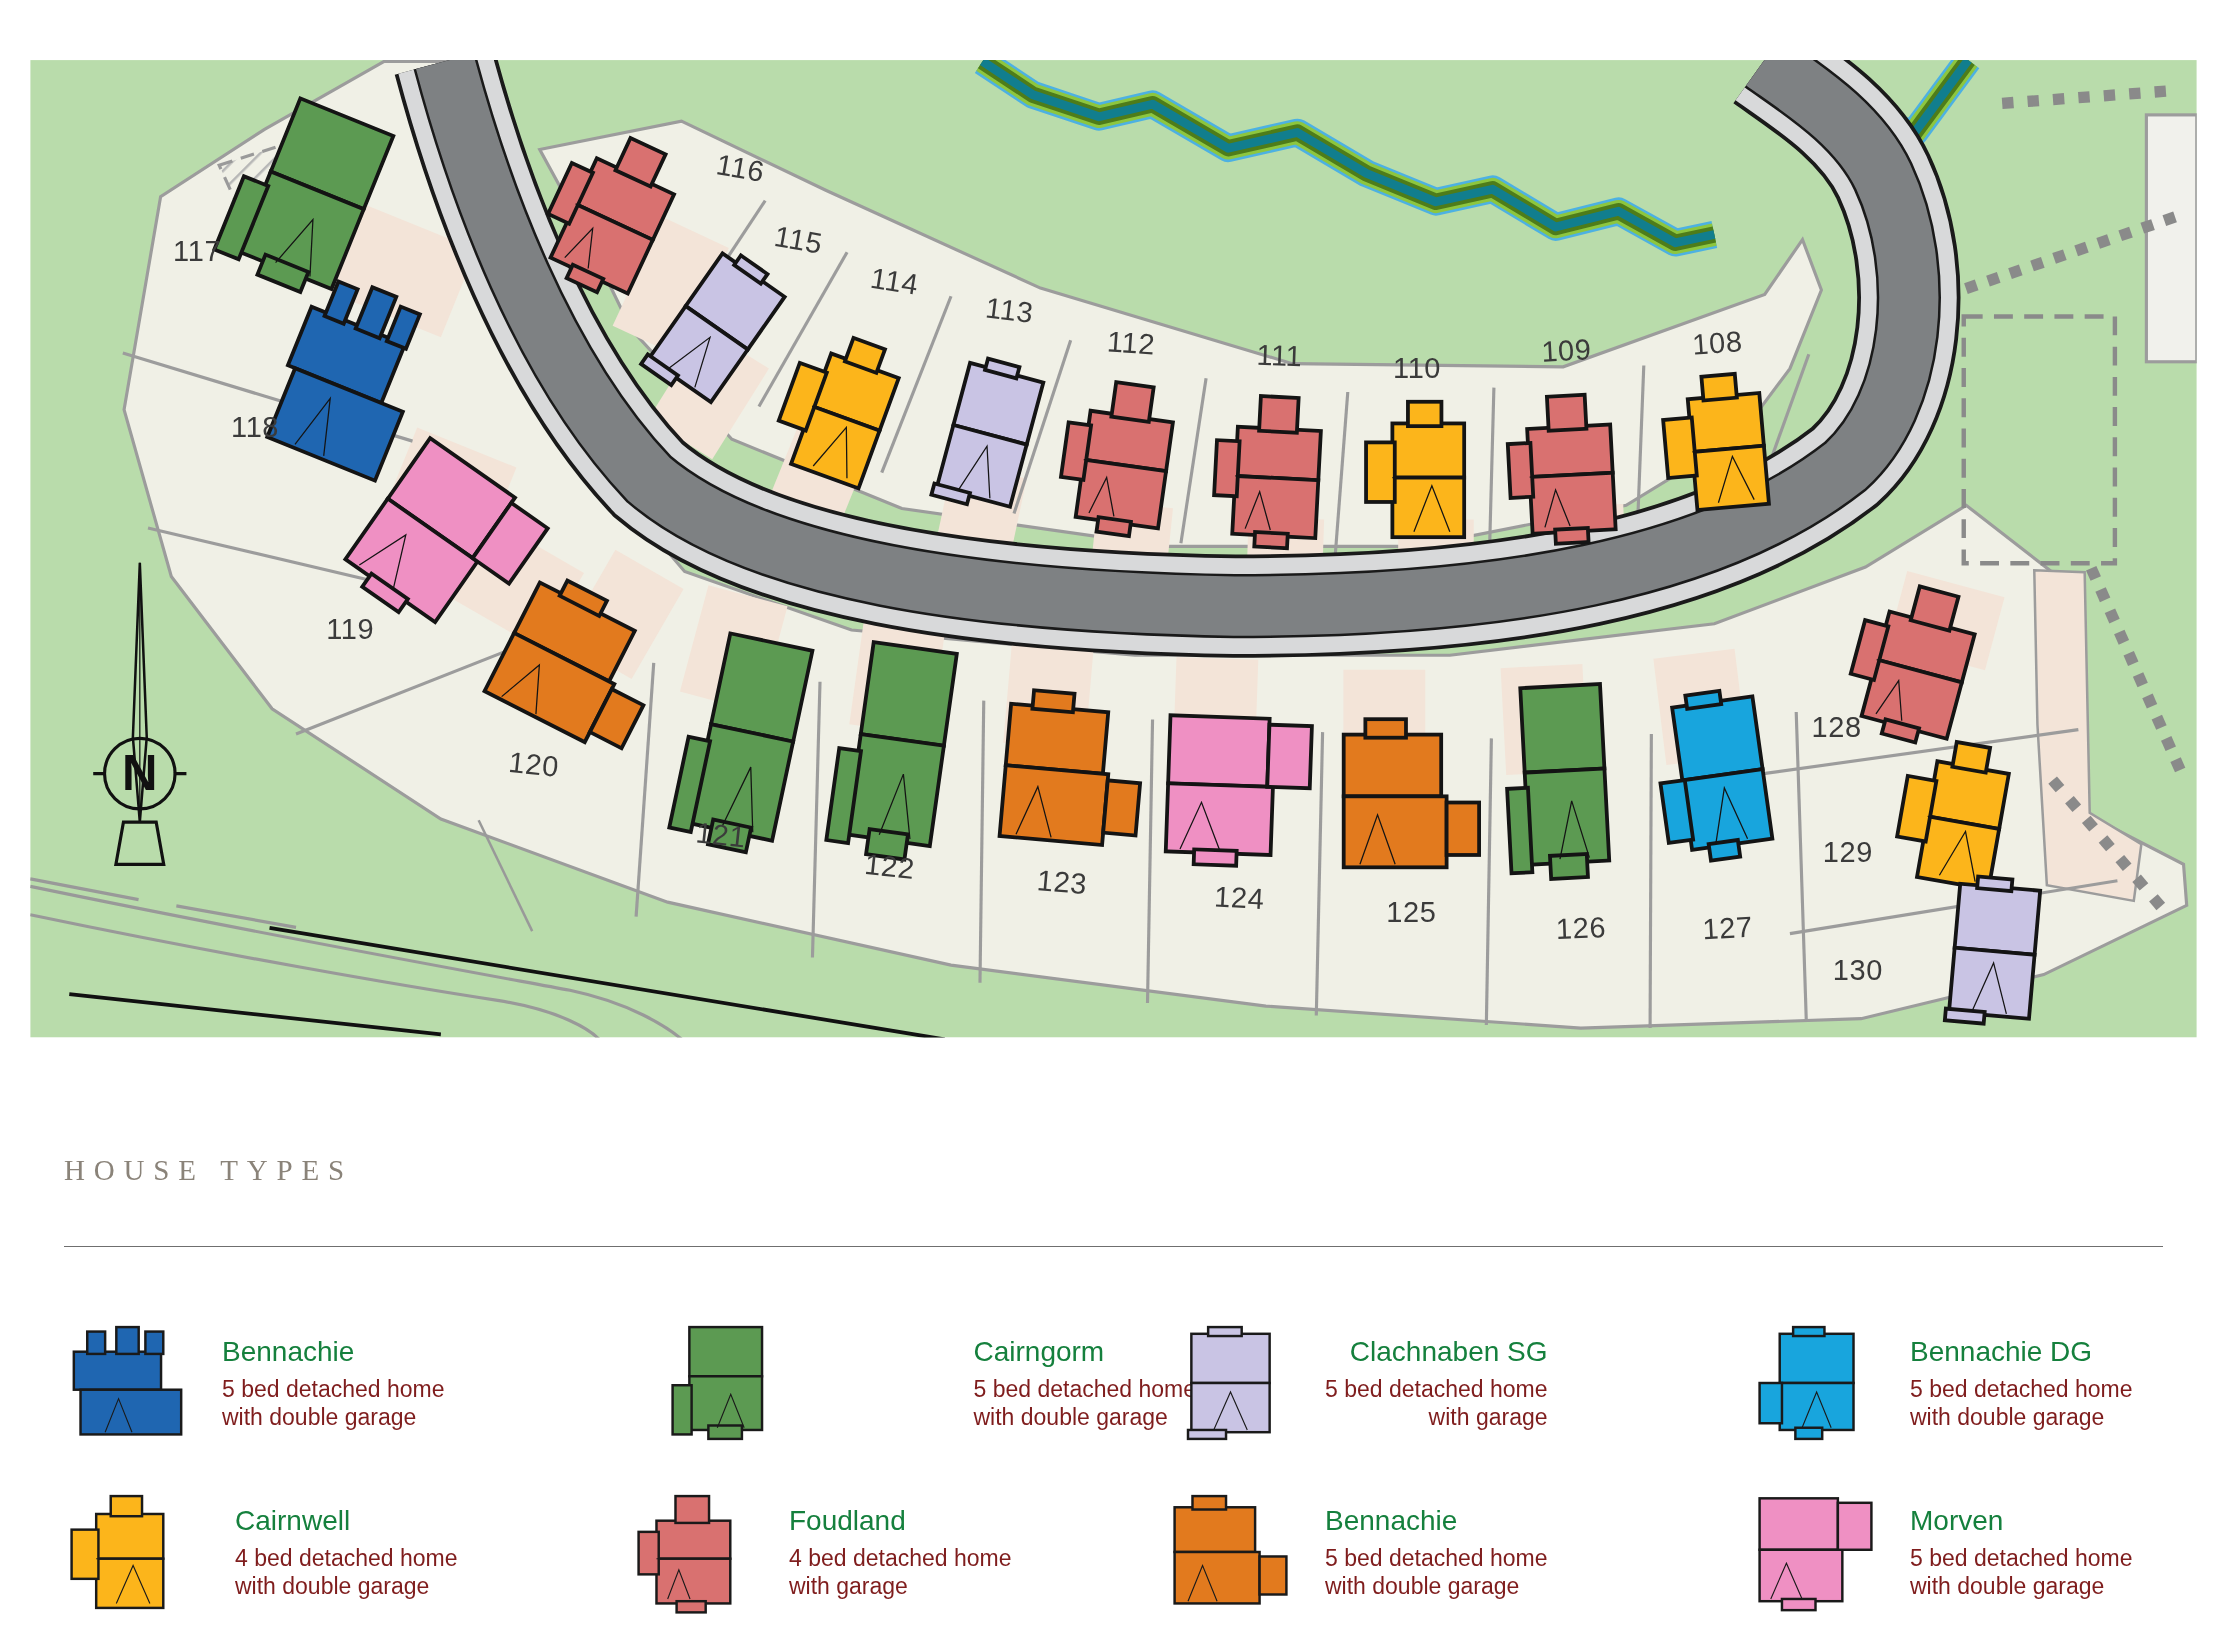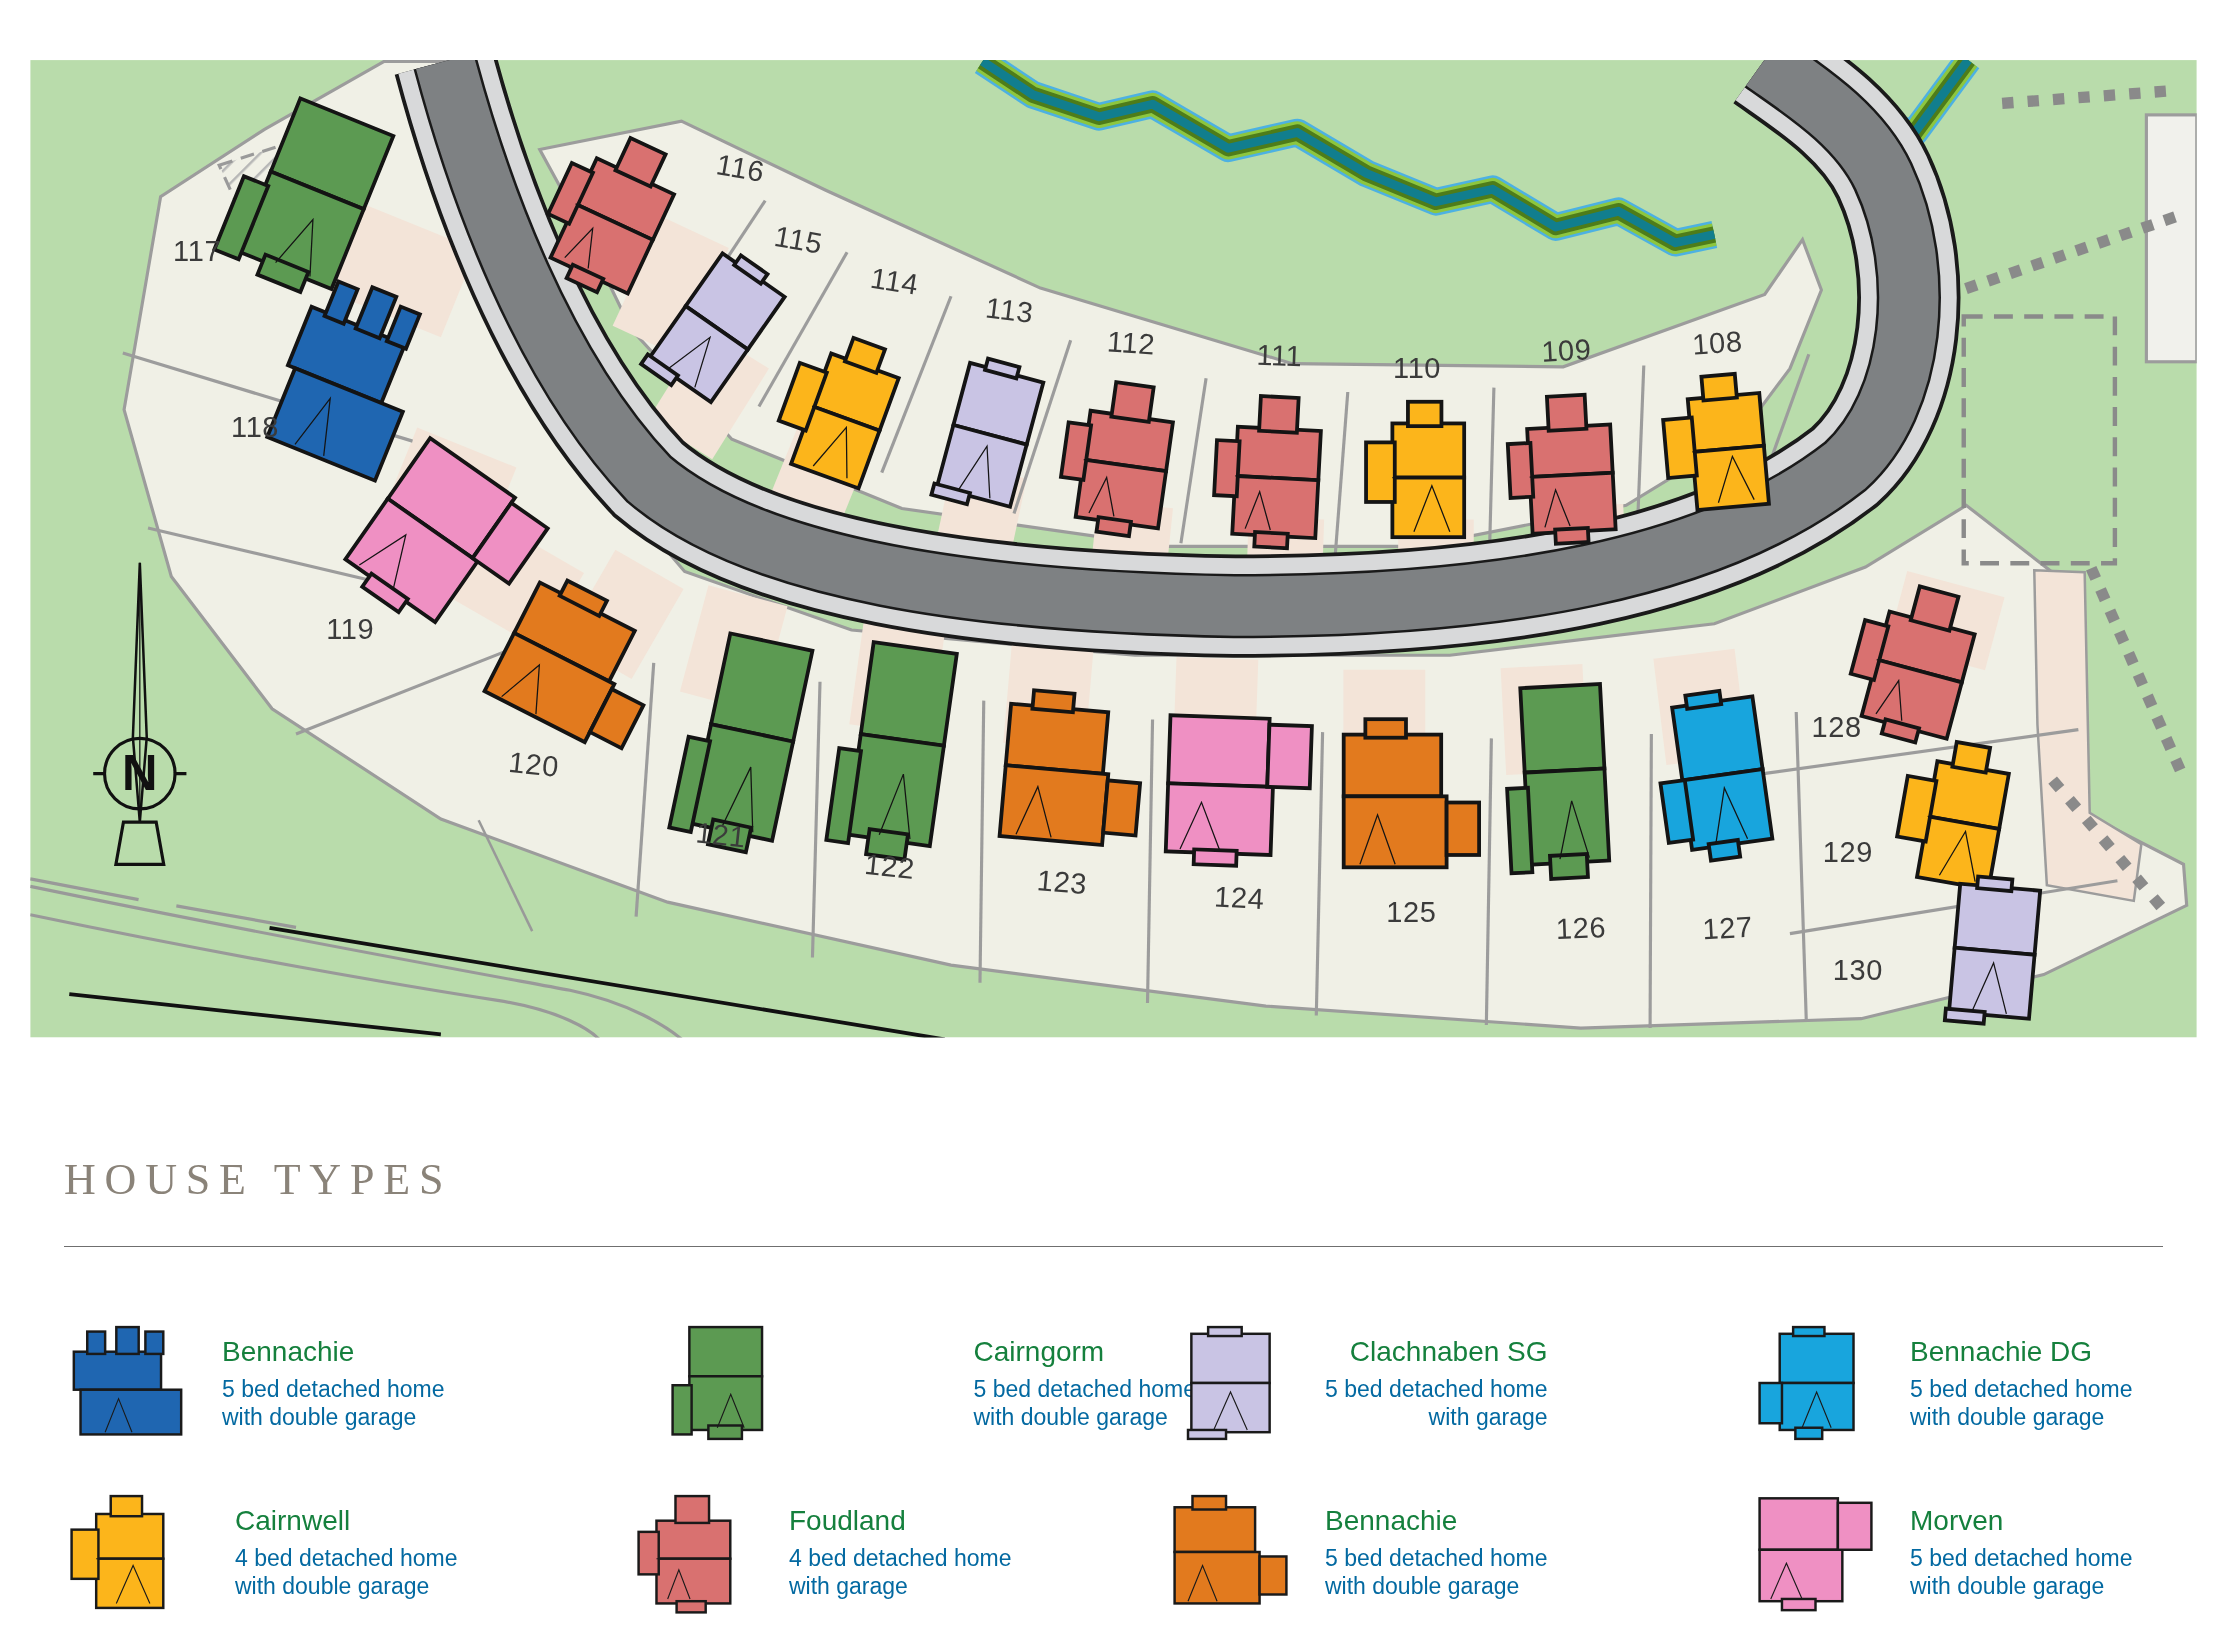--- a/index.html
+++ b/index.html
@@ -1,27 +1,27 @@
 <!DOCTYPE html>
 <html style="font-size:10px"><head>
 <meta charset="utf-8">
 <style>
   html,body{margin:0;padding:0;background:#ffffff;}
   body{width:2227px;height:1648px;position:relative;font-family:"Liberation Sans",sans-serif;overflow:hidden;}
   #map-holder{position:absolute;left:0;top:0;width:2227px;height:1046px;}
   #map-svg{display:block;}
   .house-types-heading{position:absolute;left:64px;top:1154px;margin:0;font-family:"Liberation Serif",serif;
-    font-weight:400;font-size:44px;letter-spacing:8.8px;color:#8a8379;}
+    font-weight:400;font-size:29px;letter-spacing:8.8px;color:#8a8379;}
   .divider{position:absolute;left:64px;top:1246px;width:2099px;height:0;border:none;border-top:1.9px solid #6f6f6f;margin:0;}
   .legend-item{position:absolute;display:flex;align-items:flex-start;width:529px;}
   .legend-icon{width:123px;height:126px;flex:0 0 auto;margin-right:33px;}
   .legend-icon svg{display:block;width:100%;height:100%;}
   .legend-text{padding-top:16.4px;}
   .legend-name{font-size:28px;font-weight:normal;color:#15803d;margin-bottom:6.3px;}
-  .legend-desc{font-size:23px;color:#0369a1;line-height:1.24;}
+  .legend-desc{font-size:23px;color:#7f1d1d;line-height:1.24;}
   text{font-family:"Liberation Sans",sans-serif;}
 </style>
 </head>
 <body>
 
 <div id="map-holder">
   <svg id="map-svg" width="2227" height="1046" viewBox="0 0 3536 1660">
       <defs>
         <clipPath id="mapclip">
           <rect x="48" y="95" width="3440" height="1552"></rect>

